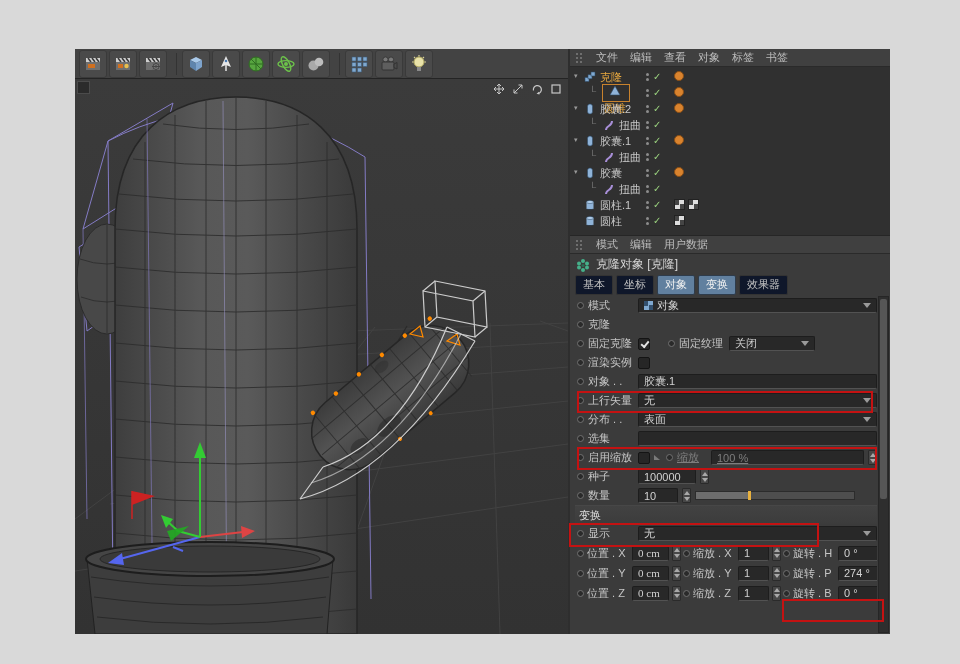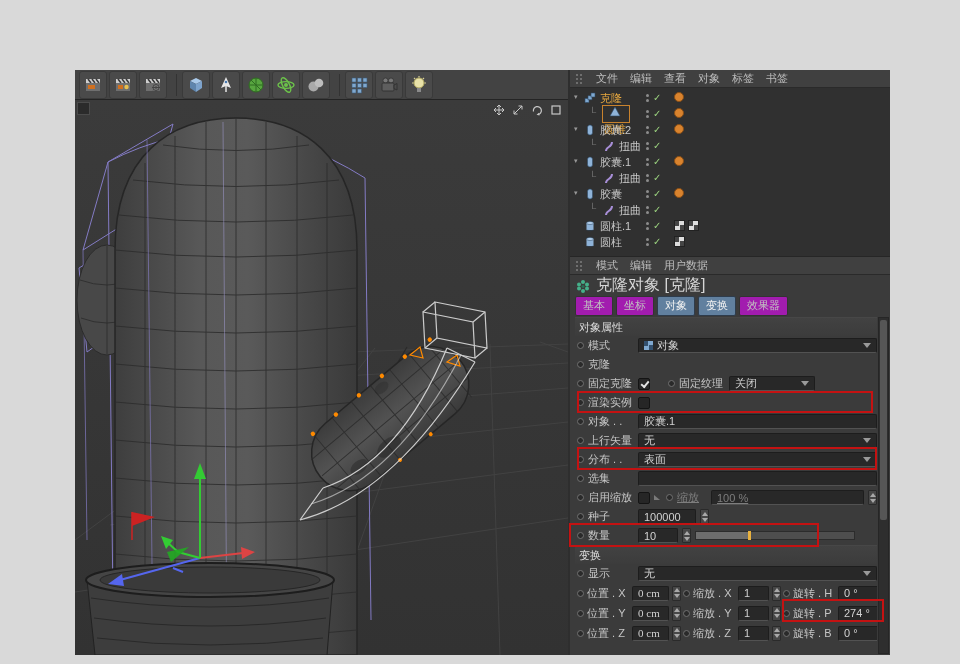--- a/index.html
+++ b/index.html
@@ -1,17 +1,17 @@
 <!DOCTYPE html>
 <html><head>
 <meta charset="utf-8">
 <style>
   html,body{margin:0;padding:0;background:#d9d9d9;font-family:"Liberation Sans","DejaVu Sans",sans-serif;}
   .stage{position:relative;width:960px;height:664px;background:#d9d9d9;overflow:hidden;}
-  .app{position:absolute;left:75px;top:70px;width:815px;height:585px;background:#2e2e2e;}
+  .app{position:absolute;left:75px;top:49px;width:815px;height:585px;background:#2e2e2e;}
   
   .leftcol{position:absolute;left:0;top:0;width:493px;height:585px;}
   .toolbar{position:absolute;left:0;top:0;width:493px;height:30px;background:#434343;border-bottom:1px solid #242424;display:flex;align-items:center;gap:2px;padding-left:4px;box-sizing:border-box;}
   .tbtn{width:26px;height:26px;background:#4a4a4a;border:1px solid #3a3a3a;border-radius:3px;display:flex;align-items:center;justify-content:center;flex:none;}
   .tsep{width:4px;height:22px;border-right:1px solid #333;margin:0 3px;flex:none;}
   .viewport{position:absolute;left:0;top:30px;width:493px;height:555px;background:#363636;overflow:hidden;}
   .vp-nav{position:absolute;top:3px;right:6px;display:flex;gap:6px;}
   .vp-nav .nbtn{width:13px;height:13px;display:flex;align-items:center;justify-content:center;}
   .vp-corner{position:absolute;left:2px;top:2px;width:13px;height:13px;background:#2b2b2b;border:1px solid #4b4b4b;box-sizing:border-box;}
   
@@ -31,23 +31,23 @@
   .toggles{position:absolute;left:76px;top:1px;display:flex;align-items:center;gap:4px;}
   .vdots{display:flex;flex-direction:column;gap:2px;}
   .vdots i{width:3px;height:3px;border-radius:50%;background:#8c8c8c;}
   .chk{color:#9ad17e;font-size:10px;line-height:13px;}
   .tags{position:absolute;left:104px;top:2px;display:flex;gap:3px;}
   .tag-phong{width:10px;height:10px;border-radius:50%;background:#d9832e;border:1px solid #8a4f16;box-sizing:border-box;}
   .tag-tex{width:11px;height:11px;border:1px solid #222;box-sizing:border-box;background:conic-gradient(#ddd 0 25%,#454545 25% 50%,#ddd 50% 75%,#454545 75%);}
   .splitter{height:4px;background:#262626;}
   
   .am{position:absolute;left:0;top:187px;right:0;bottom:0;background:#3b3b3b;}
-  .am-title{height:21px;display:flex;align-items:center;gap:6px;padding-left:6px;font-size:16px;color:#d6d6d6;}
+  .am-title{height:21px;display:flex;align-items:center;gap:6px;padding-left:6px;font-size:12px;color:#d6d6d6;}
   .am-tabs{height:20px;display:flex;gap:3px;padding-left:5px;align-items:flex-start;}
-  .tab{font-size:11px;color:#c0c0c0;background:#a21caf;border:1px solid #333;border-radius:2px;padding:1px 7px 2px;cursor:default;}
+  .tab{font-size:11px;color:#c0c0c0;background:#0f172a;border:1px solid #333;border-radius:2px;padding:1px 7px 2px;cursor:default;}
   .tab.active{background:#61809f;color:#f2f2f2;border-color:#2e3c4c;}
   .am-body{position:absolute;left:0;top:60px;right:13px;bottom:0;padding-left:5px;overflow:hidden;}
   .sec{height:18px;line-height:18px;font-size:11px;color:#dcdcdc;padding-left:4px;background:linear-gradient(#424242,#3c3c3c);border-top:1px solid #474747;}
   .row{display:flex;align-items:center;height:19px;font-size:11px;color:#c6c6c6;gap:4px;}
   .adot{width:7px;height:7px;border-radius:50%;background:#2a2a2a;border:1px solid #707070;box-sizing:border-box;flex:none;margin-left:2px;}
   .lbl{width:46px;flex:none;white-space:nowrap;overflow:hidden;}
   .dd{flex:1;height:15px;background:#282828;border:1px solid #1d1d1d;border-bottom-color:#525252;border-radius:2px;display:flex;align-items:center;gap:4px;padding:0 5px;color:#d2d2d2;box-sizing:border-box;}
   .dd .arr{margin-left:auto;width:0;height:0;border-left:4px solid transparent;border-right:4px solid transparent;border-top:5px solid #9a9a9a;}
   .dd.small{flex:none;width:86px;}
   .mini-grid{width:9px;height:9px;flex:none;background:conic-gradient(#7fa8d0 0 25%,#33506e 25% 50%,#7fa8d0 50% 75%,#33506e 75%);}
@@ -601,21 +601,20 @@
         </div>
         <div class="am-tabs">
           <span class="tab">基本</span>
           <span class="tab">坐标</span>
           <span class="tab active">对象</span>
           <span class="tab active">变换</span>
           <span class="tab">效果器</span>
         </div>
 
         <div class="am-body">
-          <div class="sec">对象属性</div>
 
           <div class="row">
             <span class="adot"></span>
             <span class="lbl">模式</span>
             <span class="dd">
                 <span class="mini-grid"></span>
                 <span>对象</span>
                 <span class="arr"></span>
               </span>
           </div>

